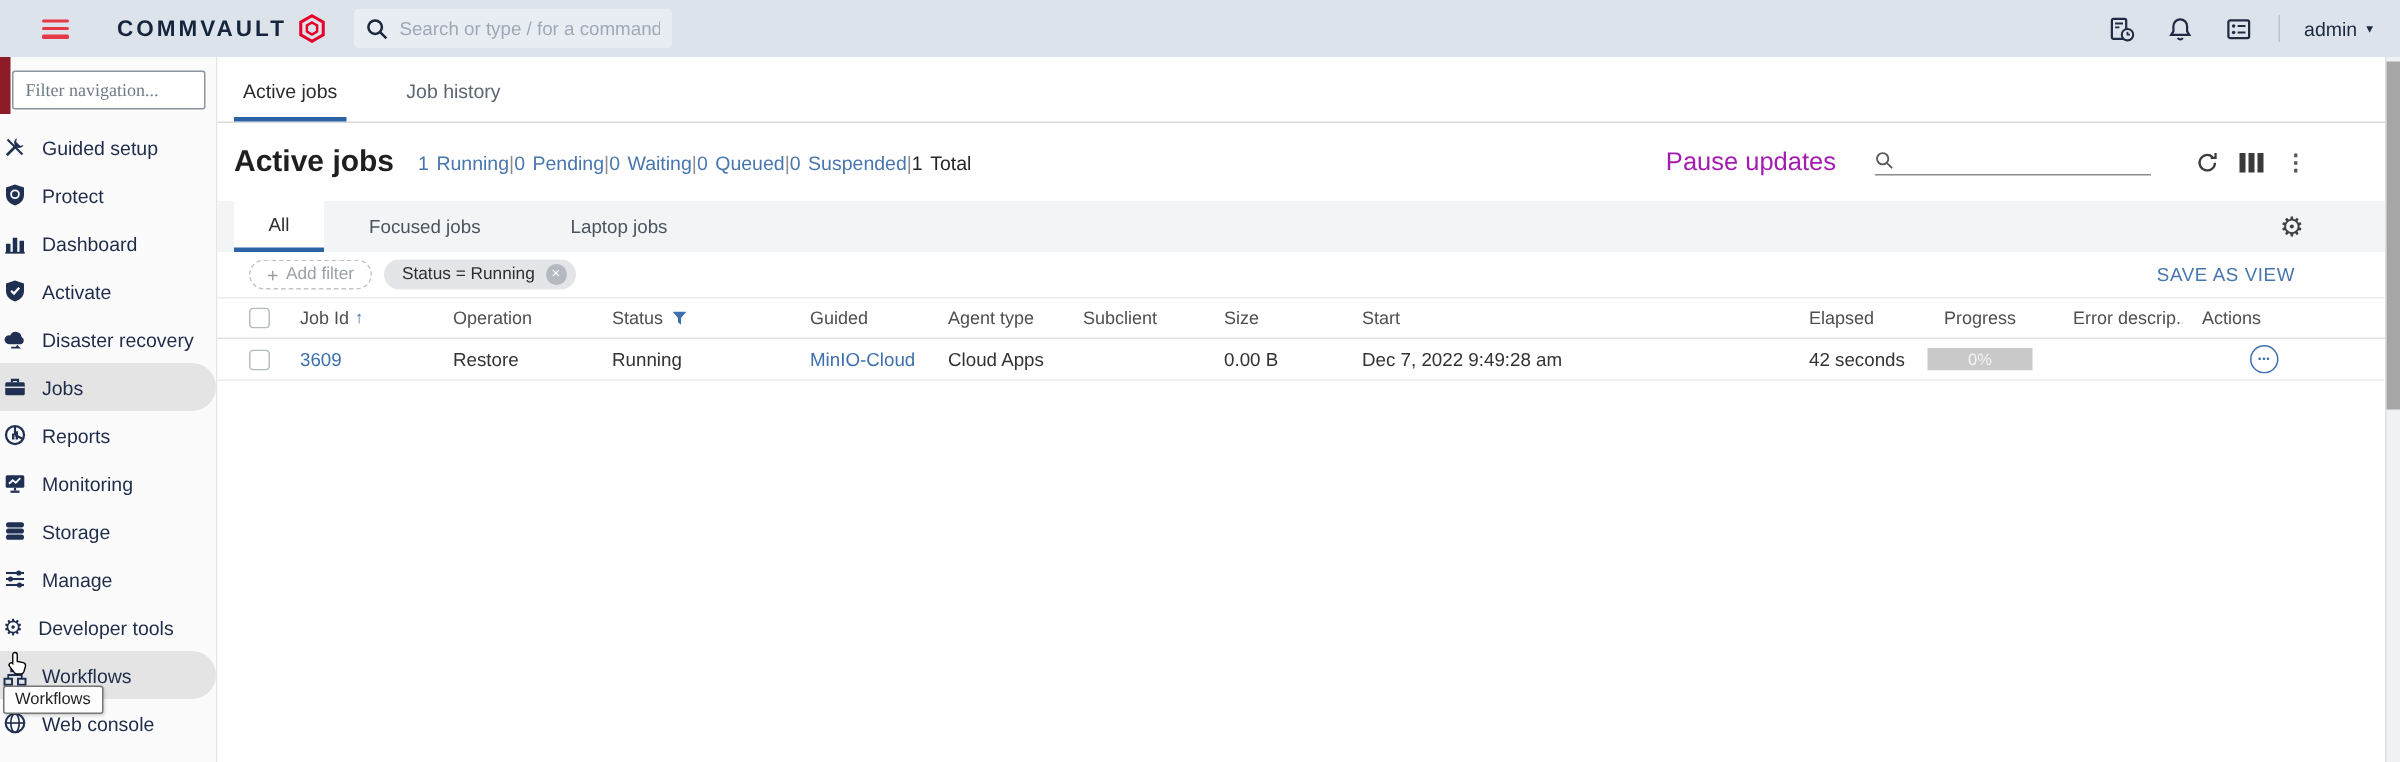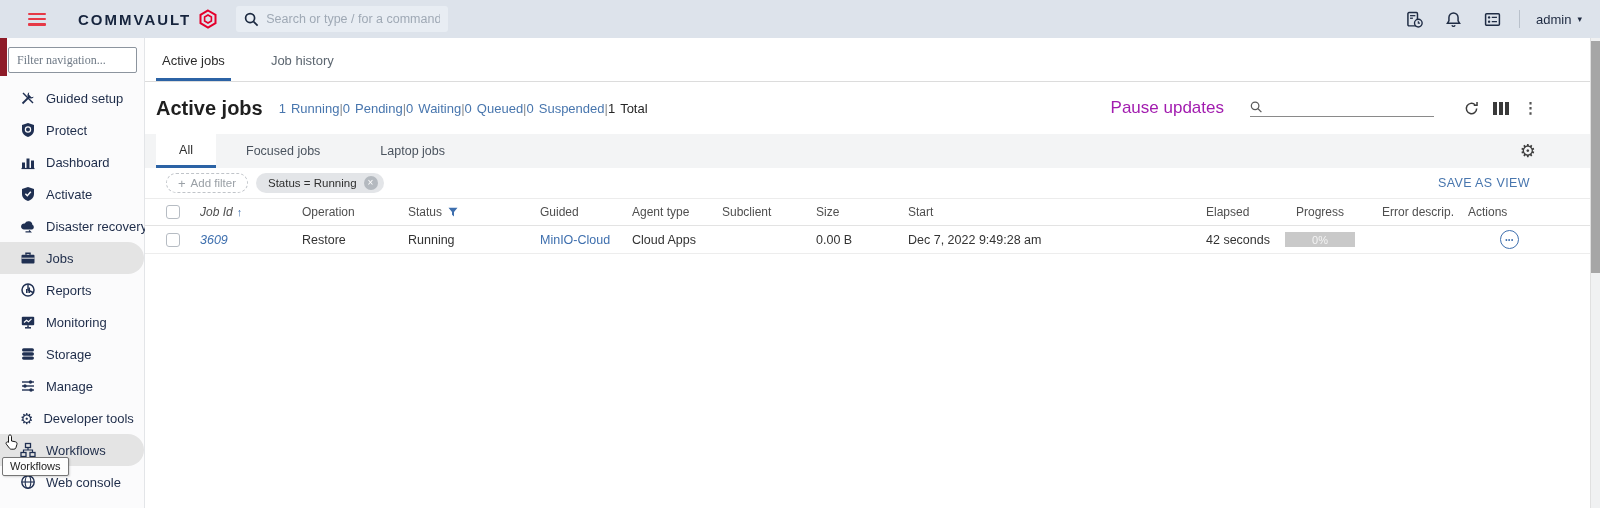--- a/index.html
+++ b/index.html
@@ -30,21 +30,21 @@
 
   
   .sidebar { position:absolute; top:38px; left:0; width:145px; bottom:0;
     background:#fbfbfc; border-right:1px solid #e3e5e8; }
   .nav-accent { position:absolute; left:0; top:0; width:7px; height:38px; background:#8e1b28; }
   .nav-filter { position:absolute; top:9px; left:8px; width:129px; height:24px;
     border:1px solid #8c949e; border-radius:2px; background:#fff; padding:12px 8px;
     font-size:12px; color:#333; outline:none; font-family:Liberation Serif, serif; }
   .nav-filter::placeholder { color:#6f7a86; }
   .nav-list { position:absolute; top:44px; left:0; right:0; }
-  .nav-item { height:32px; display:flex; align-items:center; padding-left:20px;
+  .nav-item { height:32px; display:flex; align-items:center; padding-left:2px;
     cursor:pointer; color:#203052; }
   .nav-item .nav-label { font-size:13px; color:#1e2c49; margin-left:10px; white-space:nowrap; }
   .nav-item.active, .nav-item.hovered { background:#e4e4e4; border-radius:0 16px 16px 0; }
   .nav-item svg { flex:0 0 auto; }
   .glyph-icon { font-size:15px; line-height:1; }
   .nav-tooltip { position:absolute; top:419px; left:2px; background:#fdfdfd;
     border:1px solid #767676; border-radius:2px; padding:2px 7px 3px; font-size:11px;
     color:#222; box-shadow:1px 1px 2px rgba(0,0,0,.15); z-index:5; }
   .cursor-glyph { position:absolute; top:396px; left:5px; z-index:6; }
 
@@ -94,21 +94,21 @@
   .save-view { margin-left:auto; margin-right:60px; font-size:12.5px; letter-spacing:.4px;
     color:#4876ae; cursor:pointer; white-space:nowrap; }
 
   .thead, .trow { display:flex; align-items:center; height:28px; }
   .thead { border-top:1px solid #ececec; border-bottom:1px solid #e3e3e3;
     font-size:12px; color:#4f4f4f; }
   .trow { border-bottom:1px solid #ededed; font-size:12.5px; color:#333; }
   .cell { padding-left:13px; overflow:hidden; white-space:nowrap; flex:0 0 auto;
     display:flex; align-items:center; }
   .c-cb { flex:0 0 42px; padding-left:21px; }
-  .c-jobid { flex-basis:102px;font-style:italic; } .c-op { flex-basis:106px; } .c-status { flex-basis:132px; }
+  .c-jobid { flex-basis:102px; } .c-op { flex-basis:106px; } .c-status { flex-basis:132px; }
   .c-server { flex-basis:92px; } .c-agent { flex-basis:90px; } .c-sub { flex-basis:94px; }
   .c-size { flex-basis:92px; } .c-start { flex-basis:298px; } .c-elapsed { flex-basis:90px; }
   .c-prog { flex-basis:86px; } .c-err { flex-basis:86px; } .c-act { flex:1 1 auto; }
   .checkbox { width:14px; height:14px; border:1.5px solid #b6bcc3; border-radius:3px;
     background:#fff; cursor:pointer; }
   .sort-arrow { color:#3e6fae; font-size:11px; margin-left:4px; }
   .funnel { margin-left:6px; display:flex; }
   .link { color:#3e6fae; cursor:pointer; text-decoration:none; }
   .progress-bar { width:70px; height:15px; background:#c9c9c9; display:flex;
     align-items:center; justify-content:center; }

